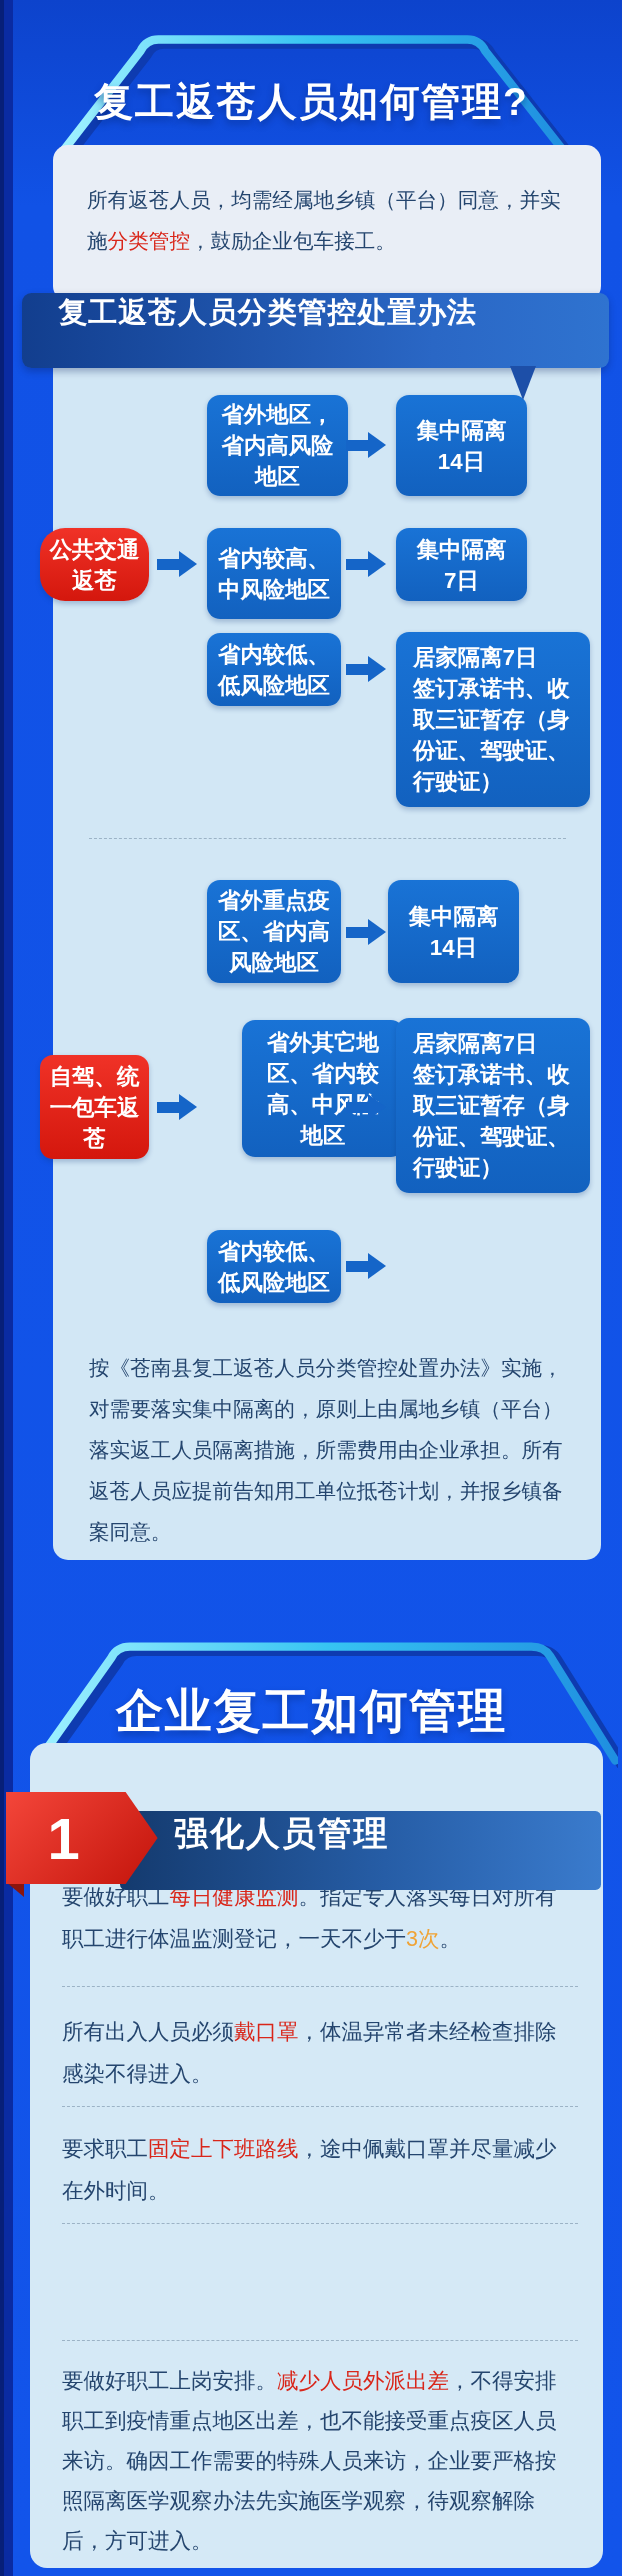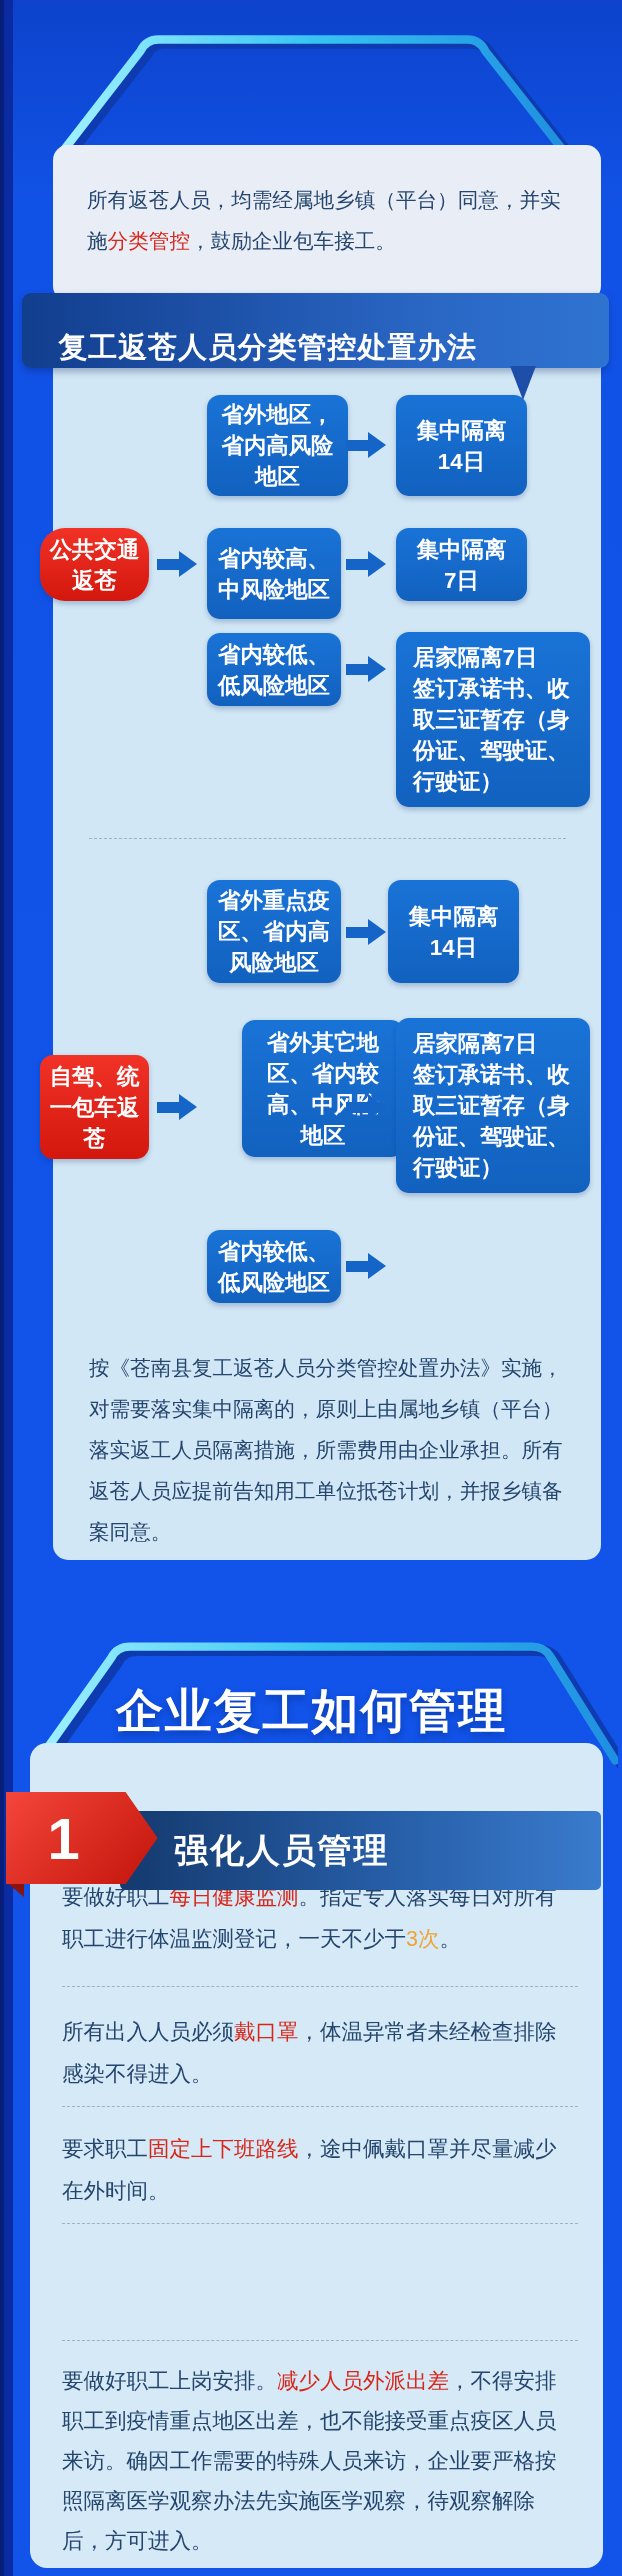--- a/index.html
+++ b/index.html
@@ -13,21 +13,21 @@
         font-weight:bold;letter-spacing:1.9px;
         text-shadow:0 3.7px 7.5px rgba(3,35,110,0.45);}
   #stage-title-1{top:75px;font-size:39px;}
   #stage-title-2{top:1680px;font-size:47px;}
   .card{position:absolute;background:#e9eef6;border-radius:15px;}
   #intro-card{left:53px;top:145px;width:548px;height:156px;}
   .intro-text{position:absolute;left:34px;top:34px;width:482px;
         font-size:20.6px;line-height:41px;font-weight:normal;color:#24456e;}
   .flow-banner{position:absolute;left:22.4px;top:293px;width:587px;height:75px;
         background:linear-gradient(90deg,#123e8e 0%,#2a67c5 70%,#2f73d0 100%);
-        border-radius:9.4px;z-index:4;display:flex;align-items:flex-end;
+        border-radius:9.4px;z-index:4;display:flex;align-items:flex-start;
         box-shadow:0 3.7px 7.5px rgba(5,30,90,.3);}
   .flow-banner-text{padding-left:36px;color:#fff;font-size:29px;font-weight:bold;letter-spacing:0.9px;}
   .flow-banner-tip{position:absolute;left:510px;top:366px;width:0;height:0;z-index:4;
         border-left:13px solid transparent;border-right:13px solid transparent;
         border-top:34px solid #1d4fa8;}
   #flow-panel{position:absolute;left:53px;top:351px;width:548px;height:1209px;
         background:#d2e7f5;border-radius:15px;z-index:1;}
   .fbox{position:absolute;background:linear-gradient(180deg,#1973d6,#1261bf);
         border-radius:13px;color:#fff;font-weight:bold;font-size:22.4px;line-height:31px;
         display:flex;align-items:center;justify-content:center;text-align:center;
@@ -45,21 +45,21 @@
   #content-card{left:30px;top:1743px;width:573px;height:825px;background:#d5e9f6;border-radius:17px;}
   .num-flag{position:absolute;left:5.6px;top:1792px;width:152px;height:92px;z-index:6;
         background:linear-gradient(135deg,#f4463a,#c3140b);
         clip-path:polygon(0 0,120px 0,152px 46px,120px 92px,0 92px);
         display:flex;align-items:center;justify-content:center;padding-right:36px;
         box-sizing:border-box;color:#fff;font-size:58px;font-weight:bold;}
   .num-flag-fold{position:absolute;left:5.6px;top:1882px;width:0;height:0;z-index:5;
         border-right:18.7px solid #8a150e;border-bottom:15px solid transparent;}
   .sec-bar{position:absolute;left:120px;top:1811px;width:481px;height:79px;z-index:5;
         background:linear-gradient(90deg,#143a6e 0%,#265da6 55%,#3a7bcd 100%);
-        border-radius:5.6px;display:flex;align-items:center;}
+        border-radius:5.6px;display:flex;}
   .sec-bar-text{padding-left:54px;color:#fff;font-size:34px;font-weight:bold;letter-spacing:1.9px;}
   .para{left:62px;width:500px;font-size:21.5px;line-height:42px;}
   .hl-red{color:#d9261a;}
   .hl-orange{color:#f0a335;}
 </style>
 </head>
 <body>
 
 <div id="page">
   <div class="left-strip"></div>
@@ -68,20 +68,21 @@
     <defs>
       <linearGradient id="cyan1" x1="0" y1="0" x2="1" y2="0">
         <stop offset="0" stop-color="#9ff1ff"></stop>
         <stop offset="0.5" stop-color="#37c4f2"></stop>
         <stop offset="1" stop-color="#1f8fe0"></stop>
       </linearGradient>
     </defs>
     <path d="M38,140 L120,34 Q126,22 139,22 L470,22 Q483,22 489,34 L572,140" fill="none" stroke="#0e3bb0" stroke-width="12" stroke-linecap="round" transform="translate(6,4)"></path>
     <path d="M38,140 L120,34 Q126,22 139,22 L470,22 Q483,22 489,34 L572,140" fill="none" stroke="url(#cyan1)" stroke-width="9" stroke-linecap="round"></path>
   </svg>
+  <div class="stage-title" id="stage-title-1">复工返苍人员如何管理?</div>
 
   <div class="card" id="intro-card">
     <div class="intro-text"><span>所有返苍人员，均需经属地乡镇（平台）同意，并实施</span><span class="hl-red">分类管控</span><span>，鼓励企业包车接工。</span></div>
   </div>
 
   <div class="flow-banner">
     <div class="flow-banner-text">复工返苍人员分类管控处置办法</div>
   </div>
   <div class="flow-banner-tip"></div>
 

